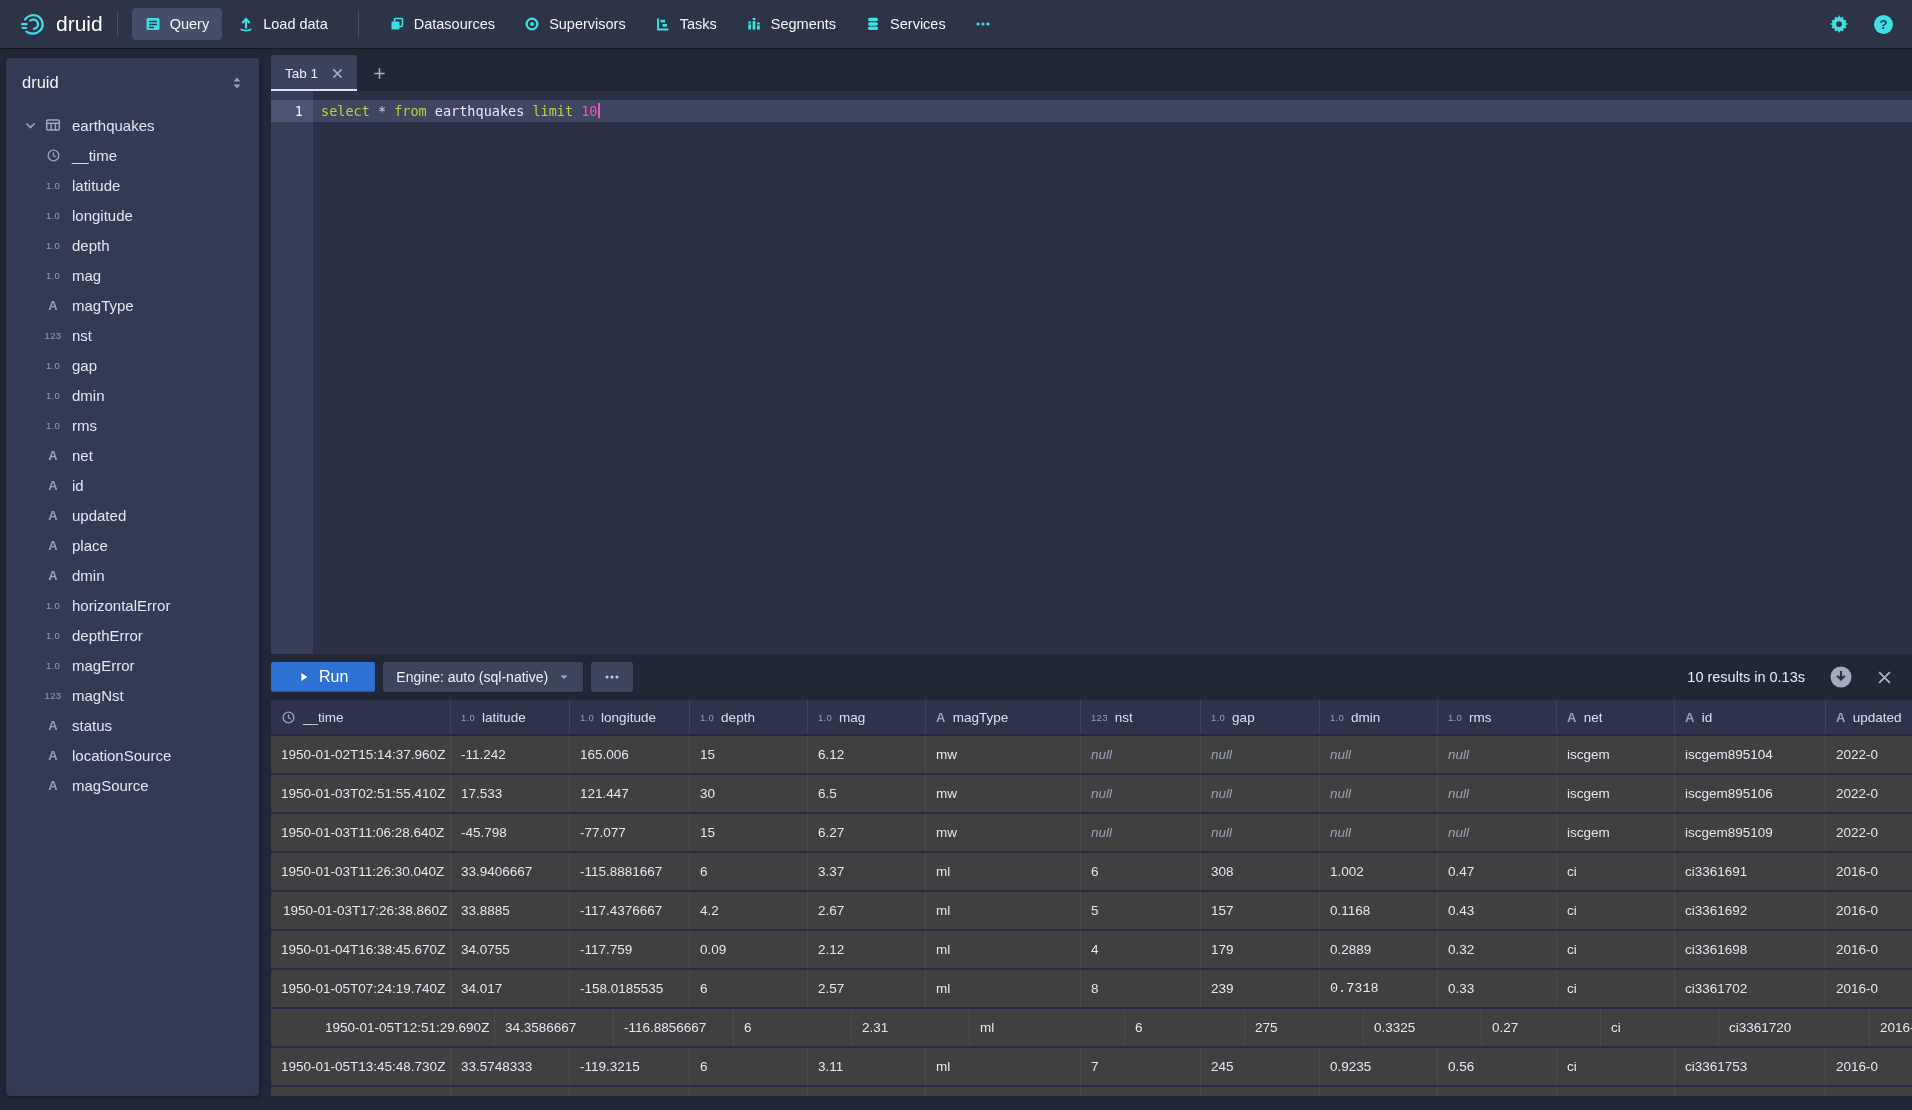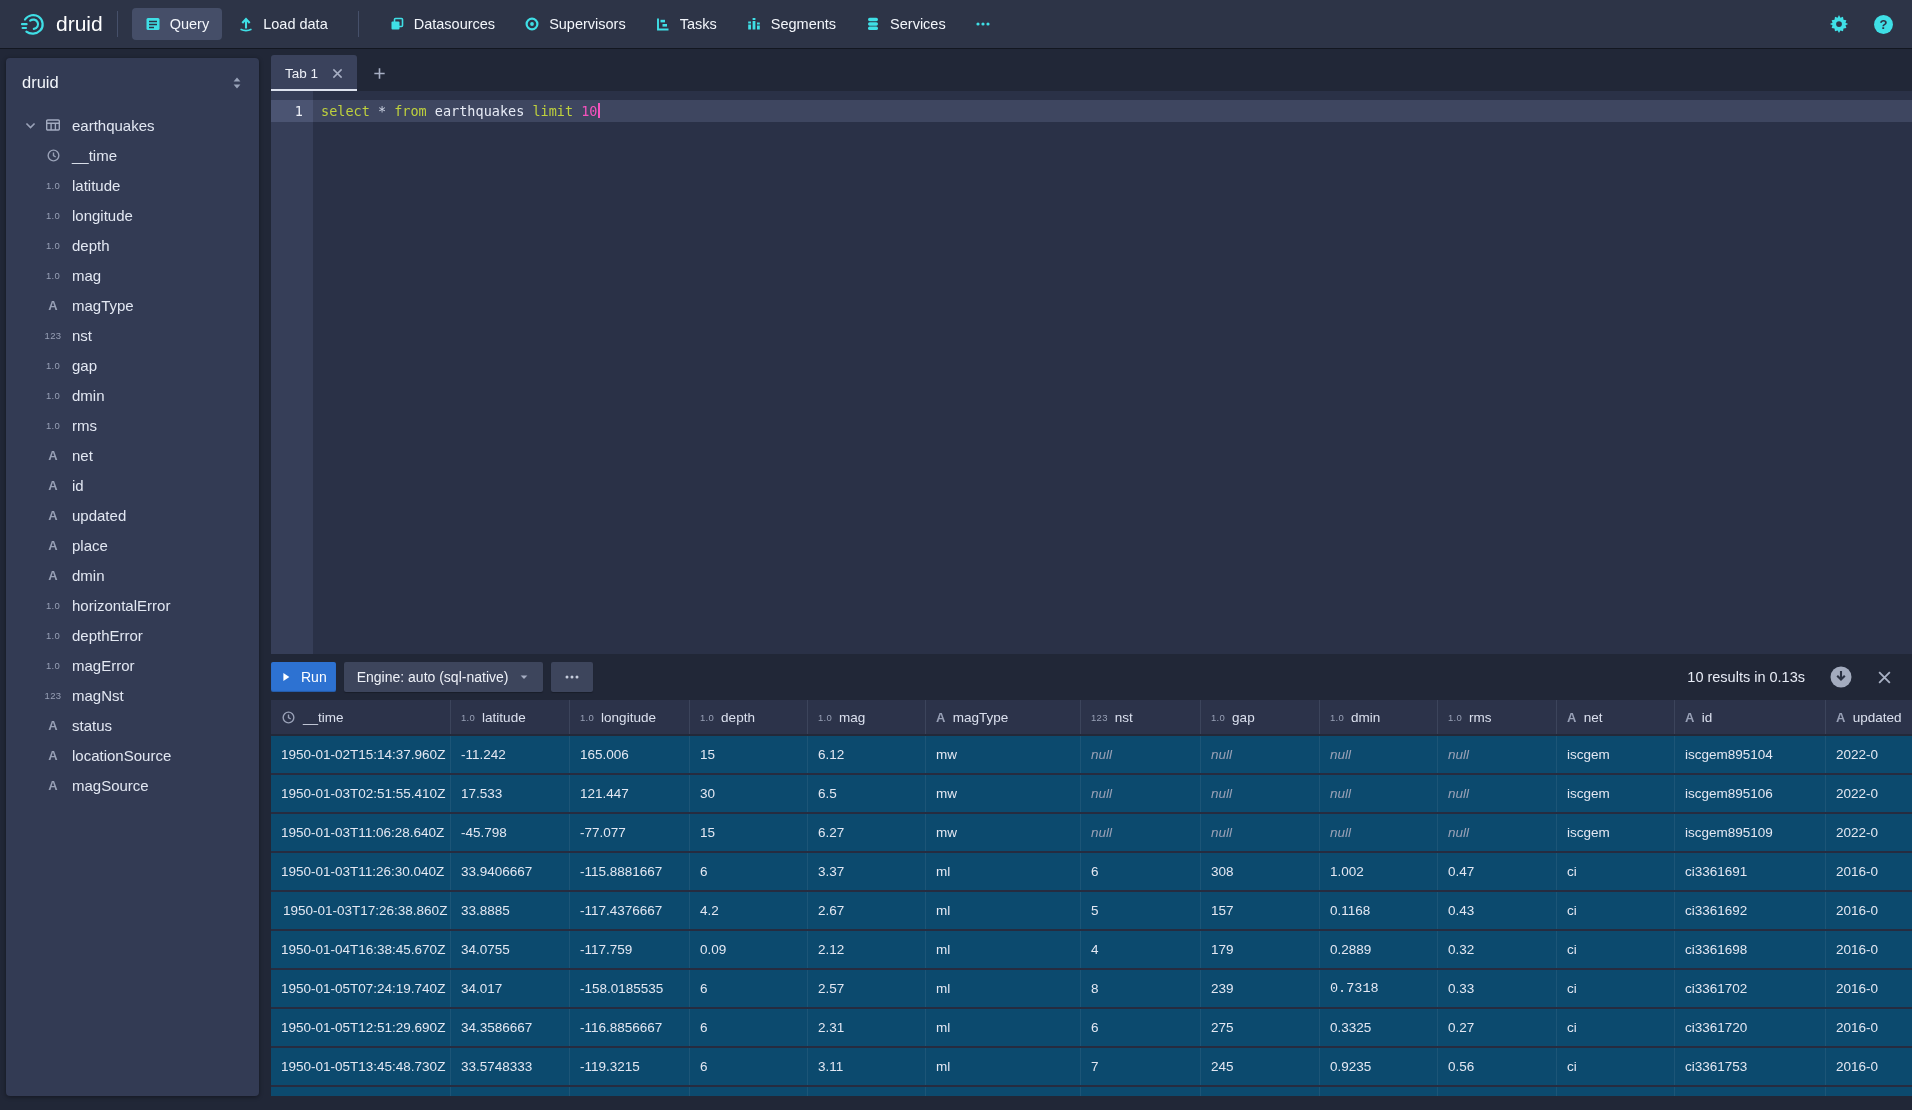--- a/index.html
+++ b/index.html
@@ -50,36 +50,36 @@
   .gutter-ln{position:absolute;left:0;top:9px;height:22px;width:42px;background:#4b5472;
     color:#eef1f8;text-align:right;padding-right:10px;box-sizing:border-box;line-height:22px}
   .code{position:absolute;left:50px;top:9px;height:22px;line-height:22px;white-space:pre}
   .tok-keyword{color:#bfd13d}
   .tok-number{color:#f652be}
   .tok-operator{color:#cdd4e4}
   .tok-plain{color:#e6eaf5}
   .cursor{display:inline-block;width:2px;height:15px;background:#f652be;vertical-align:-2px;margin-left:1px}
   
   .runbar{position:absolute;left:271px;top:654px;right:0;height:46px;display:flex;align-items:center;gap:8px}
-  .btn-run{display:flex;align-items:center;gap:9px;height:30px;padding:0 9px;background:#2d72d2;
-    border:none;border-radius:2px;color:#fff;font-size:14px;cursor:pointer;font-family:inherit;
+  .btn-run{display:flex;align-items:center;gap:9px;height:30px;padding:0 27px;background:#2d72d2;
+    border:none;border-radius:2px;color:#fff;font-size:16px;cursor:pointer;font-family:inherit;
     box-shadow:inset 0 -1px 1px rgba(0,0,0,.2)}
   .btn-dark{display:flex;align-items:center;gap:10px;height:30px;padding:0 13px;background:#3d455c;
     border:none;border-radius:2px;color:#eef1f8;font-size:14px;cursor:pointer;font-family:inherit;
     box-shadow:0 1px 1px rgba(0,0,0,.25)}
   .btn-more{justify-content:center;width:42px;padding:0}
   .run-right{margin-left:auto;display:flex;align-items:center;gap:24px;padding-right:20px;
     font-size:14.5px;color:#e8ecf6}
   
   .results{position:absolute;left:271px;top:700px;right:0;height:396px;overflow:hidden;background:#212737}
   .thead{display:flex;height:36px;background:#2c334a;border-bottom:2px solid #232939;box-sizing:border-box}
   .th{display:flex;align-items:center;gap:7px;padding-left:10px;box-sizing:border-box;
     font-size:13.5px;color:#dbe0ee;border-right:1px solid rgba(173,183,208,.13);
     overflow:hidden;white-space:nowrap;cursor:pointer;flex:none}
-  .trow{display:flex;height:39px;background:#0c4a6e;border-bottom:2px solid #262c40;box-sizing:border-box}
+  .trow{display:flex;height:39px;background:#404040;border-bottom:2px solid #262c40;box-sizing:border-box}
   .td{display:flex;align-items:center;padding:0 6px 0 10px;box-sizing:border-box;font-size:13.5px;
     color:#e3e7f2;border-right:1px solid rgba(173,183,208,.10);overflow:hidden;white-space:nowrap;flex:none}
   .td.null{font-style:italic;color:#9aa1b6}
 </style>
 </head>
 <body>
 
 <header class="navbar">
   <div class="brand">
     <span>
@@ -607,21 +607,21 @@
         <div class="td" style="width: 155px;">ml</div>
         <div class="td" style="width: 120px;">8</div>
         <div class="td" style="width: 119px;">239</div>
         <div class="td" style="width: 118px; font-family: Liberation Mono, monospace;">0.7318</div>
         <div class="td" style="width: 119px;">0.33</div>
         <div class="td" style="width: 118px;">ci</div>
         <div class="td" style="width: 151px;">ci3361702</div>
         <div class="td" style="width: 300px;">2016-0</div>
       </div>
       <div class="trow">
-        <div class="td" style="width: 180px;">1950-01-05T12:51:29.690Z</div>
+        <div class="td" style="width: 180px; margin-left: 44px;">1950-01-05T12:51:29.690Z</div>
         <div class="td" style="width: 119px;">34.3586667</div>
         <div class="td" style="width: 120px;">-116.8856667</div>
         <div class="td" style="width: 118px;">6</div>
         <div class="td" style="width: 118px;">2.31</div>
         <div class="td" style="width: 155px;">ml</div>
         <div class="td" style="width: 120px;">6</div>
         <div class="td" style="width: 119px;">275</div>
         <div class="td" style="width: 118px;">0.3325</div>
         <div class="td" style="width: 119px;">0.27</div>
         <div class="td" style="width: 118px;">ci</div>

